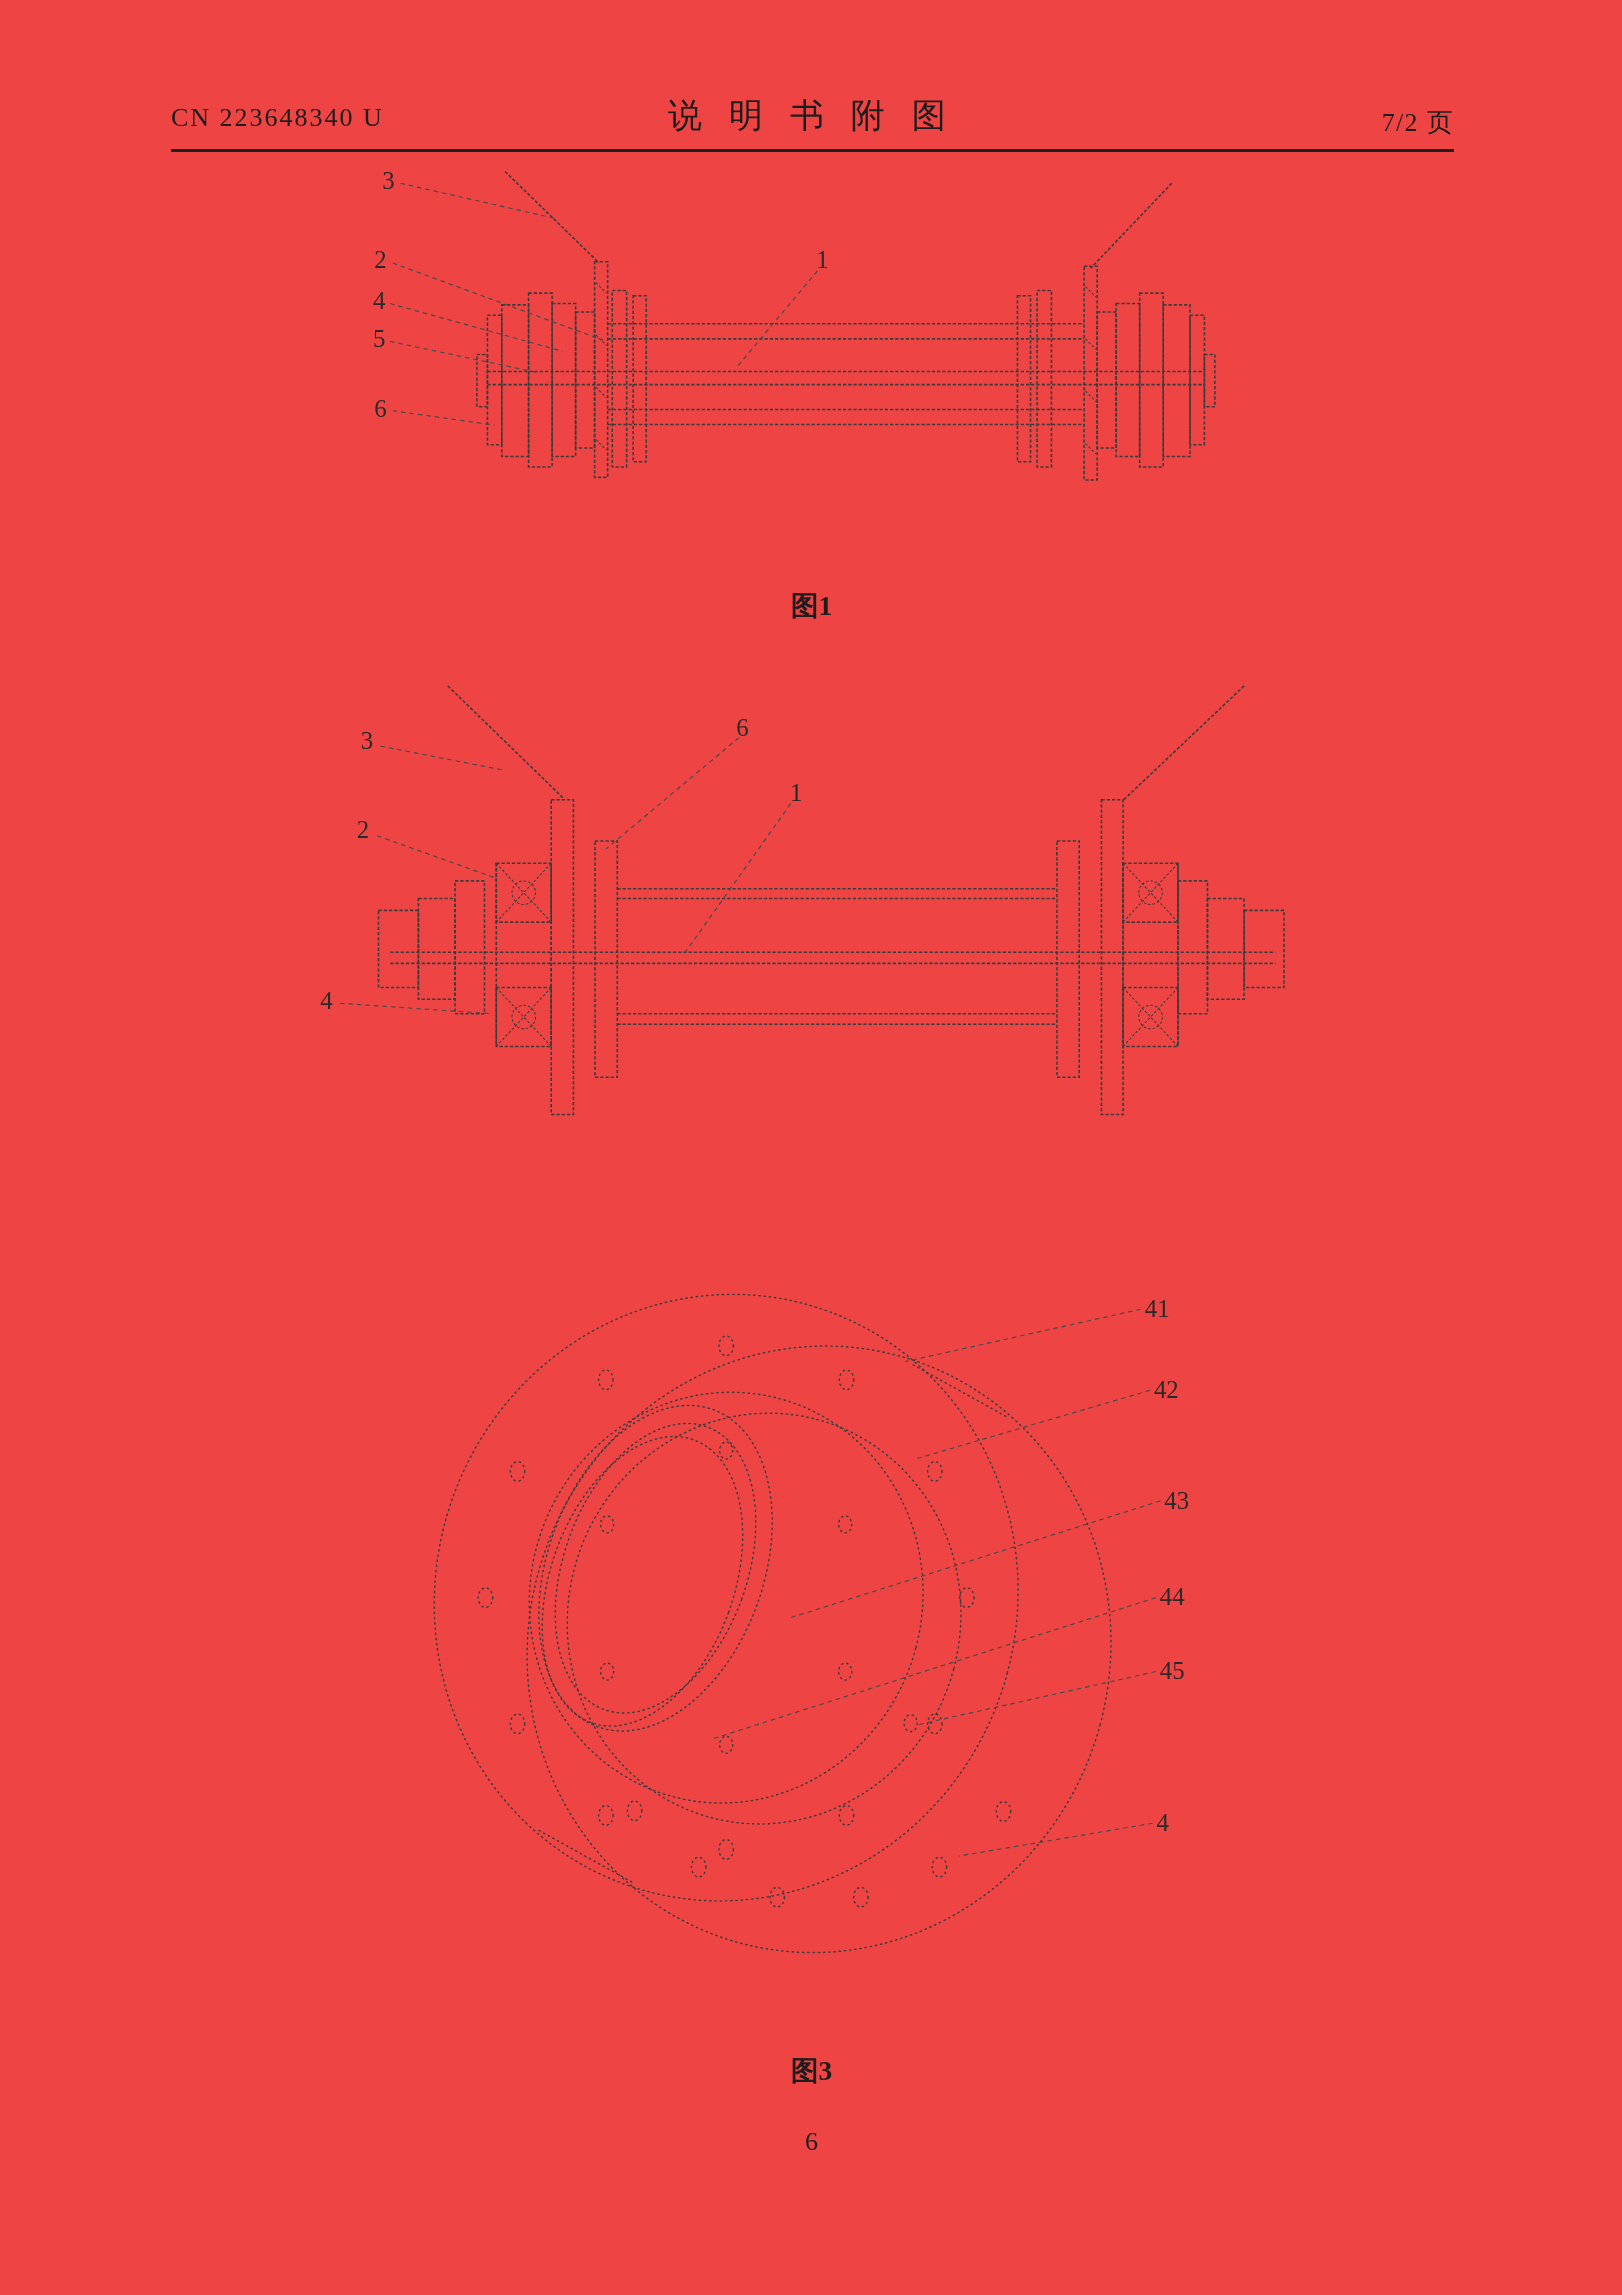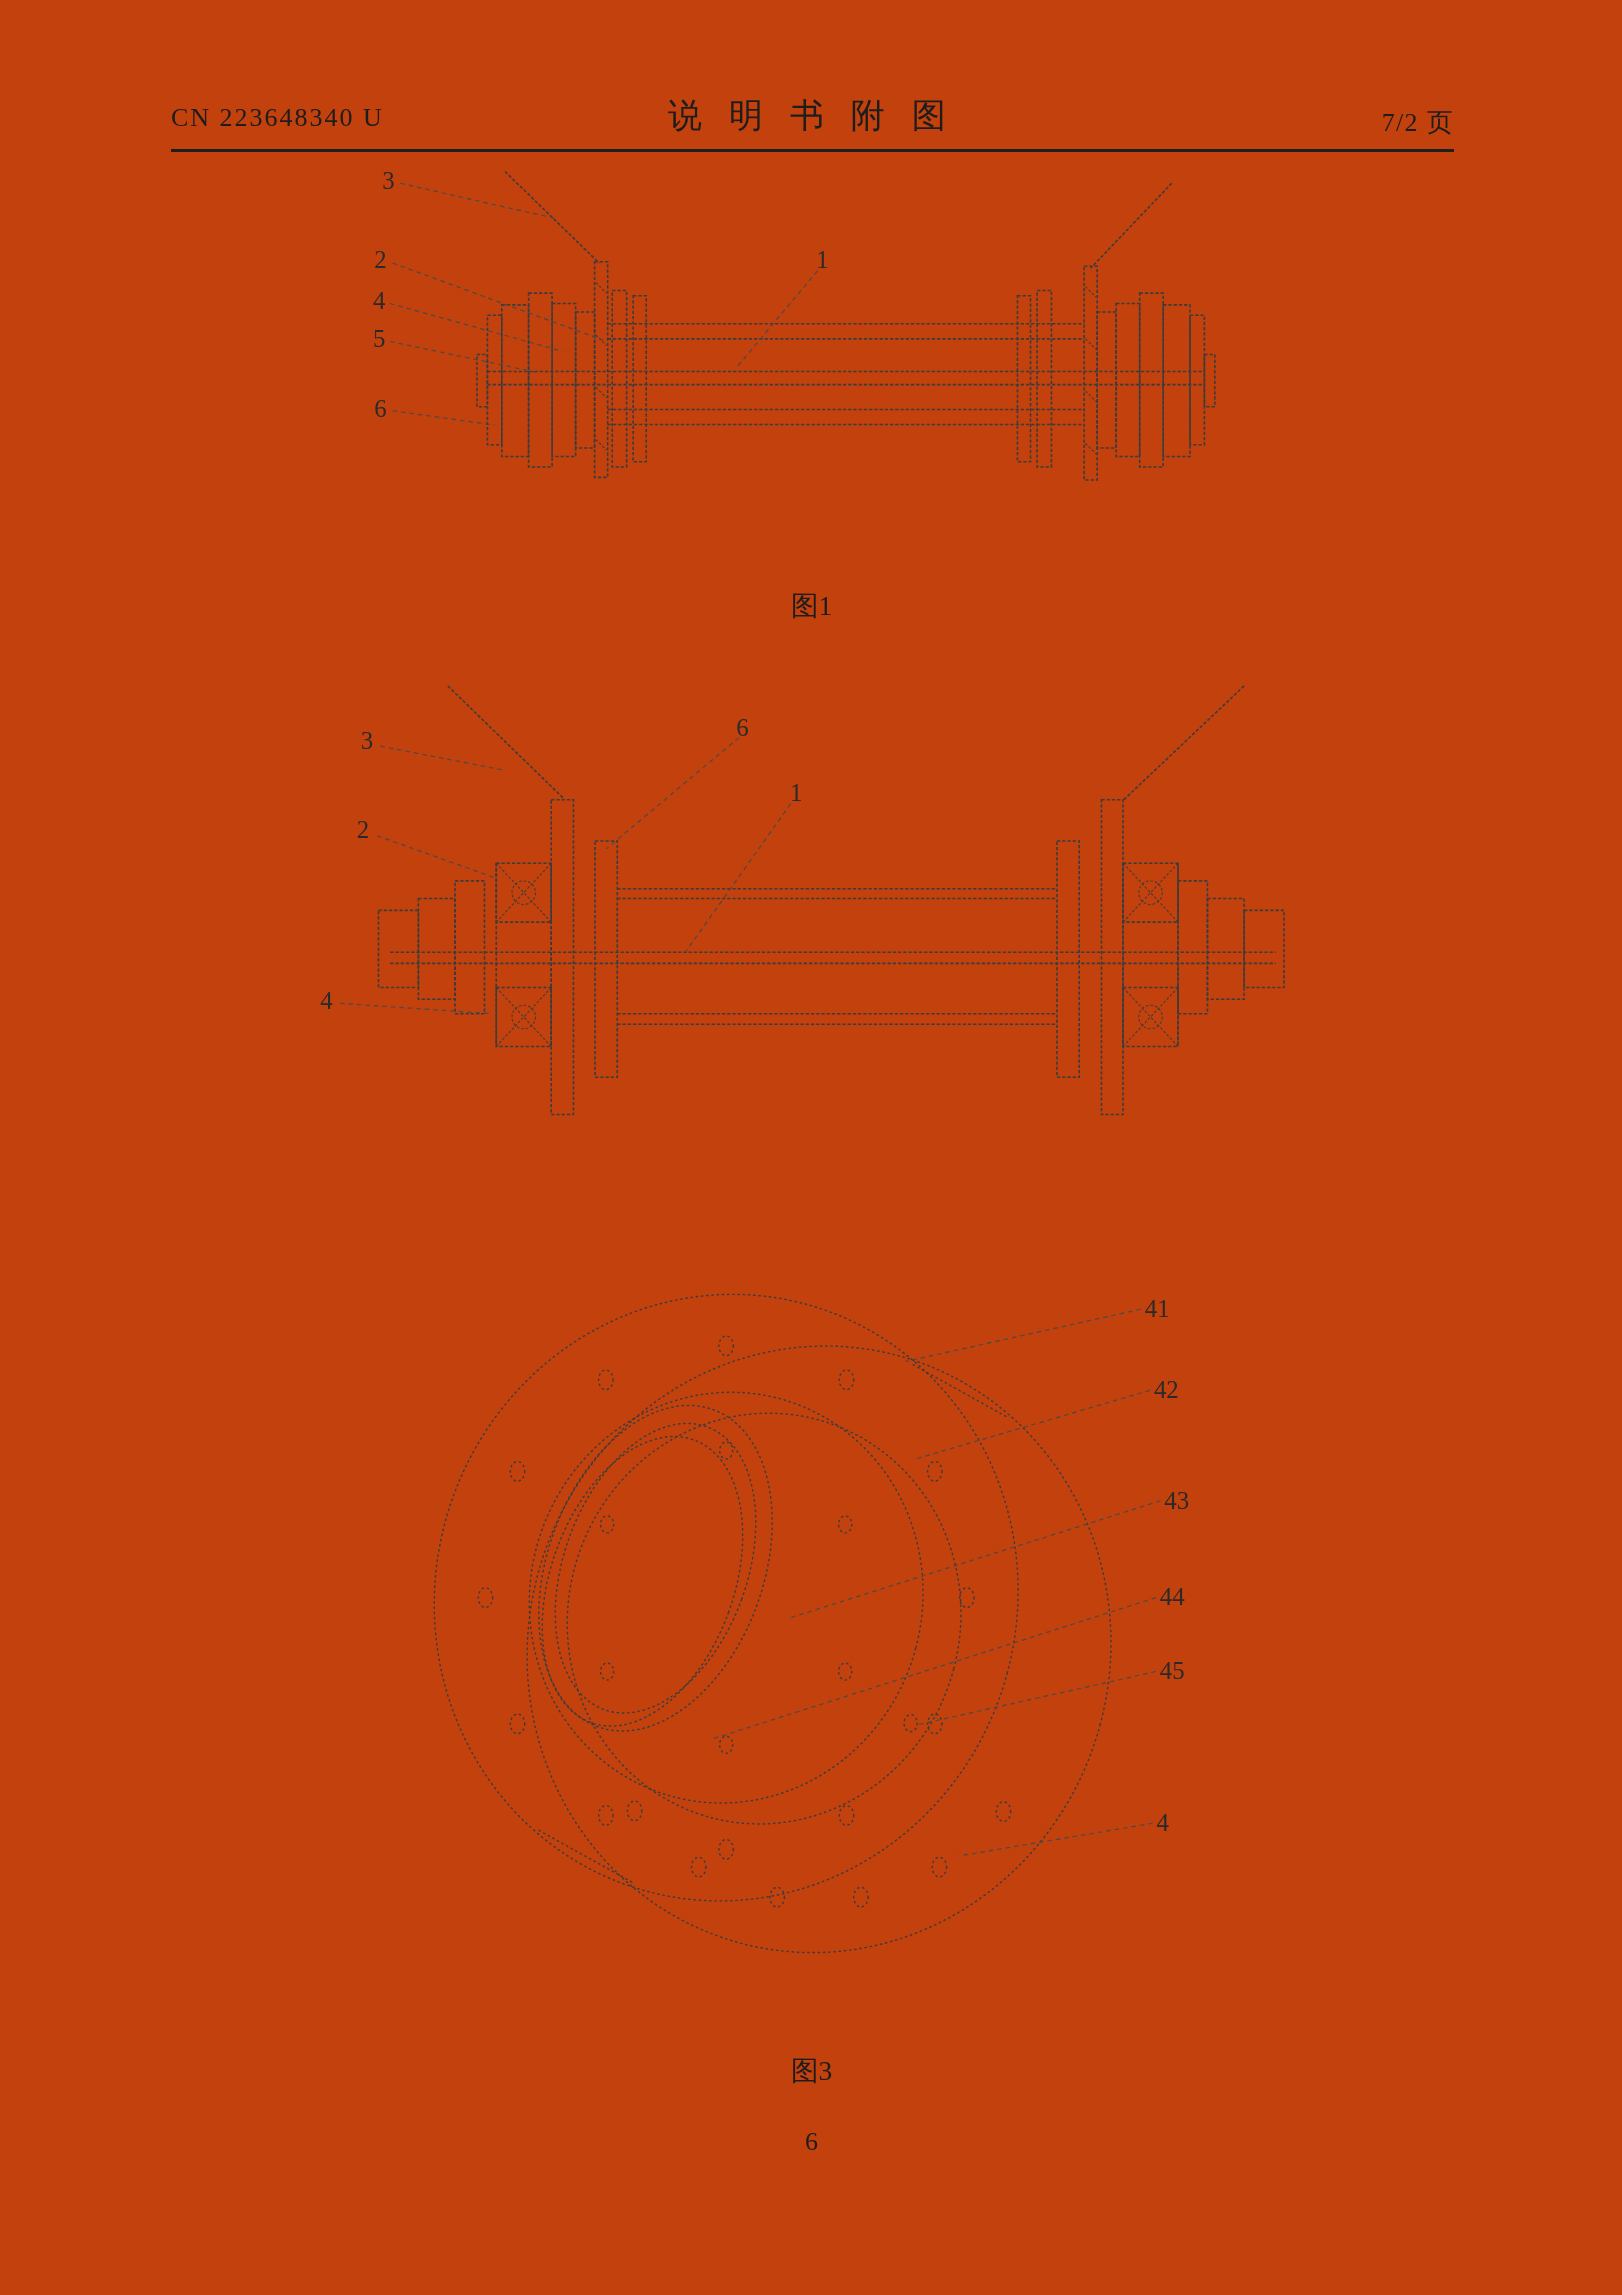--- a/index.html
+++ b/index.html
@@ -1,21 +1,21 @@
 <!DOCTYPE html>
 <html style="font-size:10.5px"><head>
 <meta charset="utf-8">
 <style>
   * { box-sizing: border-box; }
   html, body { margin: 0; padding: 0; background: #ffffff; }
   .page {
     position: relative;
     width: 1623px;
     height: 2295px;
-    background: #c2410c;
+    background: #ef4444;
     font-family: "Liberation Serif", serif;
     color: #1d1d1d;
     overflow: hidden;
   }
   .doc-number {
     position: absolute; left: 171px; top: 103px;
     font-size: 26px; letter-spacing: 2px; white-space: nowrap;
   }
   .page-title {
     position: absolute; left: 0; top: 93px; width: 100%;
@@ -26,21 +26,21 @@
     position: absolute; right: 169px; top: 105px;
     font-size: 26px; letter-spacing: 1.3px; white-space: nowrap;
   }
   .header-rule {
     position: absolute; left: 171px; top: 149px;
     width: 1283px; height: 2.6px; background: #1e1e1e;
   }
   .figure { position: absolute; }
   .fig-caption {
     position: absolute; left: 0; width: 100%;
-    text-align: center; font-size: 27.5px;
+    text-align: center; font-size: 27.5px; font-weight: bold;
   }
   .page-number {
     position: absolute; left: 0; width: 100%; top: 2127px;
     text-align: center; font-size: 26px;
   }
   
   .geo line, .geo rect, .geo path, .geo ellipse, .geo circle {
     stroke: #3c3c3c; fill: none; stroke-width: 2.4; stroke-dasharray: 5 3;
   }
   .geo .thin { stroke-width: 1.6; stroke-dasharray: 4 3; }

